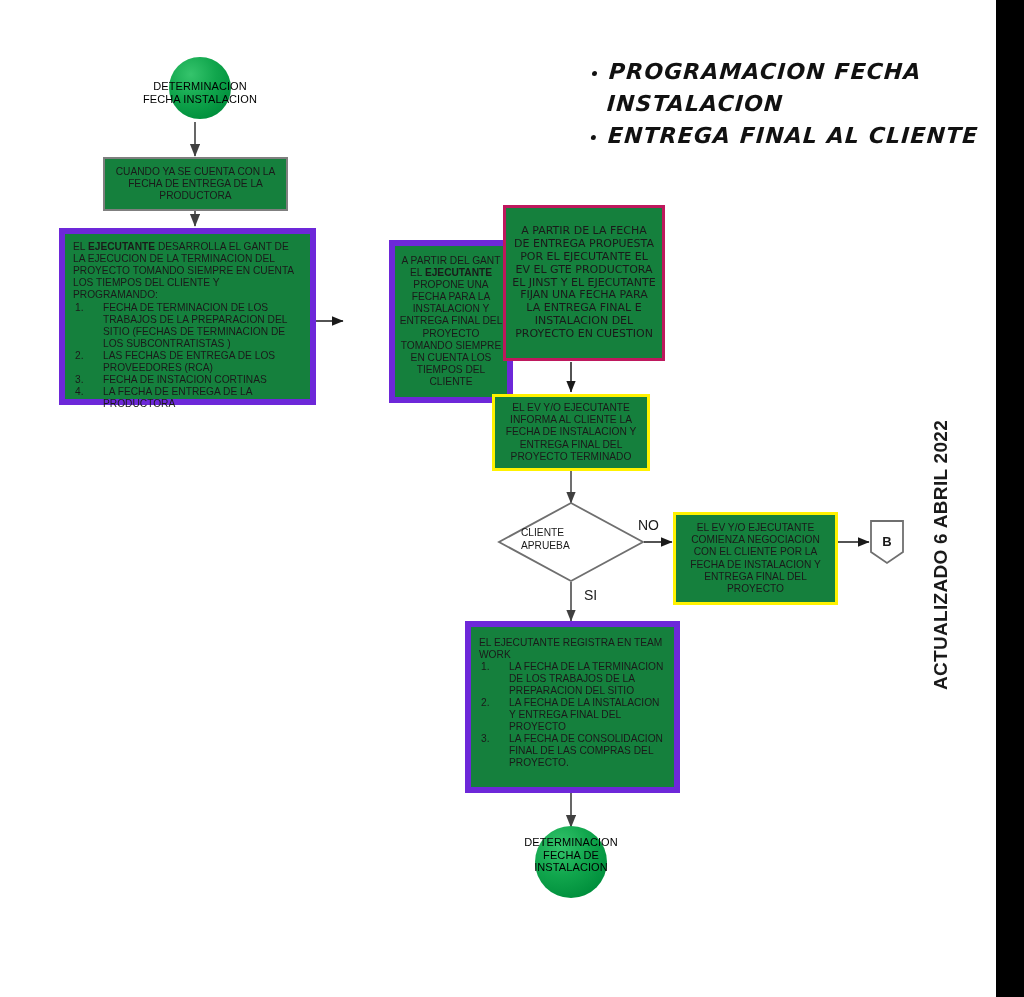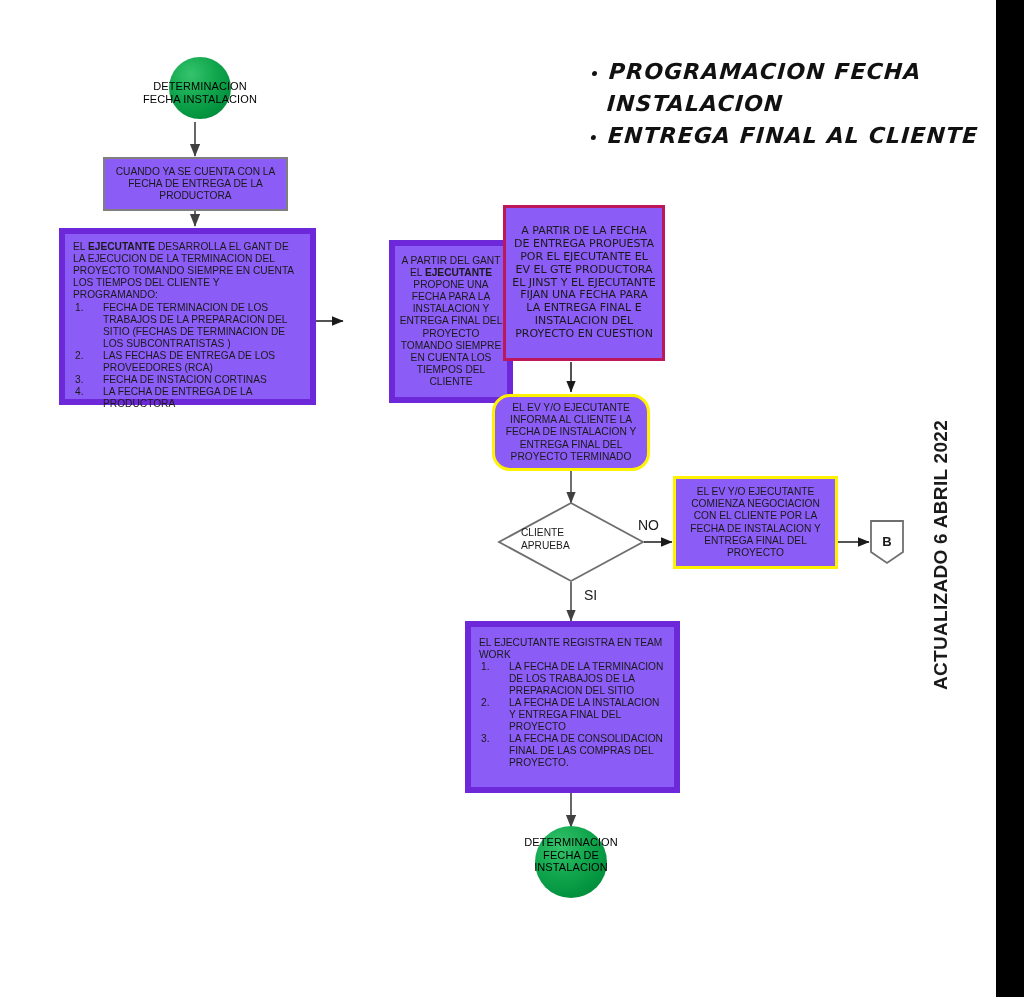--- a/index.html
+++ b/index.html
@@ -30,21 +30,21 @@
     top: 0;
     width: 28px;
     height: 997px;
     background: #000000;
   }
 
   
   .node {
     position: absolute;
     box-sizing: border-box;
-    background: #8b5cf6;
+    background: #15803d;
     color: #1a1a1a;
     display: flex;
     flex-direction: column;
     justify-content: center;
     line-height: 1.18;
   }
 
   .node.green  { border: 6px solid #6d28d9; }
   .node.gray   { border: 2px solid #7F7F7F; }
   .node.blue   { border: 3px solid #be185d; }
@@ -250,33 +250,33 @@
         <span>EL </span><span class="bold">EJECUTANTE</span>
       </div>
       <div>PROPONE UNA FECHA PARA LA INSTALACION Y ENTREGA FINAL DEL PROYECTO TOMANDO SIEMPRE EN CUENTA LOS TIEMPOS DEL CLIENTE</div>
     </div>
   </div>
 
   <div class="node blue" style="left:503px; top:205px; width:162px; height:156px; padding:5px 6px;">
     <div class="txt ctr fs11 dejavu">A PARTIR DE LA FECHA DE ENTREGA PROPUESTA POR EL EJECUTANTE EL EV EL GTE PRODUCTORA EL JINST Y EL EJECUTANTE FIJAN UNA FECHA PARA LA ENTREGA FINAL E INSTALACION DEL PROYECTO EN CUESTION</div>
   </div>
 
-  <div class="node yellow" style="left:492px; top:394px; width:158px; height:77px; padding:4px 6px;border-radius:18px;">
+  <div class="node yellow" style="left:492px; top:394px; width:158px; height:77px; padding:4px 6px;">
     <div class="txt ctr fs10">EL EV  Y/O  EJECUTANTE INFORMA AL CLIENTE LA FECHA DE INSTALACION Y ENTREGA FINAL DEL PROYECTO TERMINADO</div>
   </div>
 
   <div class="diamond-label fs10" style="left:521px; top:527px; width:100px;">
     <div>CLIENTE</div>
     <div>APRUEBA</div>
   </div>
 
   <div class="branch-label" style="left:638px; top:517px;">NO</div>
   <div class="branch-label" style="left:584px; top:587px;">SI</div>
 
-  <div class="node yellow" style="left:673px; top:476px; width:165px; height:93px; padding:4px 6px;">
+  <div class="node yellow" style="left:673px; top:512px; width:165px; height:93px; padding:4px 6px;">
     <div class="txt ctr fs10">EL EV  Y/O EJECUTANTE COMIENZA NEGOCIACION CON EL CLIENTE POR LA FECHA DE INSTALACION Y ENTREGA FINAL DEL PROYECTO</div>
   </div>
 
   <div class="conn-label fs13" style="left:871px; top:534px; width:32px;">B</div>
 
   <div class="node green" style="left:465px; top:621px; width:215px; height:172px; padding:10px 8px 6px 8px; justify-content:flex-start;">
     <div class="txt lft fs10">
       <div style="margin-bottom:0;">EL EJECUTANTE REGISTRA EN TEAM WORK</div>
       <ol class="numlist">
         <li>LA FECHA DE LA TERMINACION DE LOS TRABAJOS DE LA PREPARACION DEL SITIO</li>

